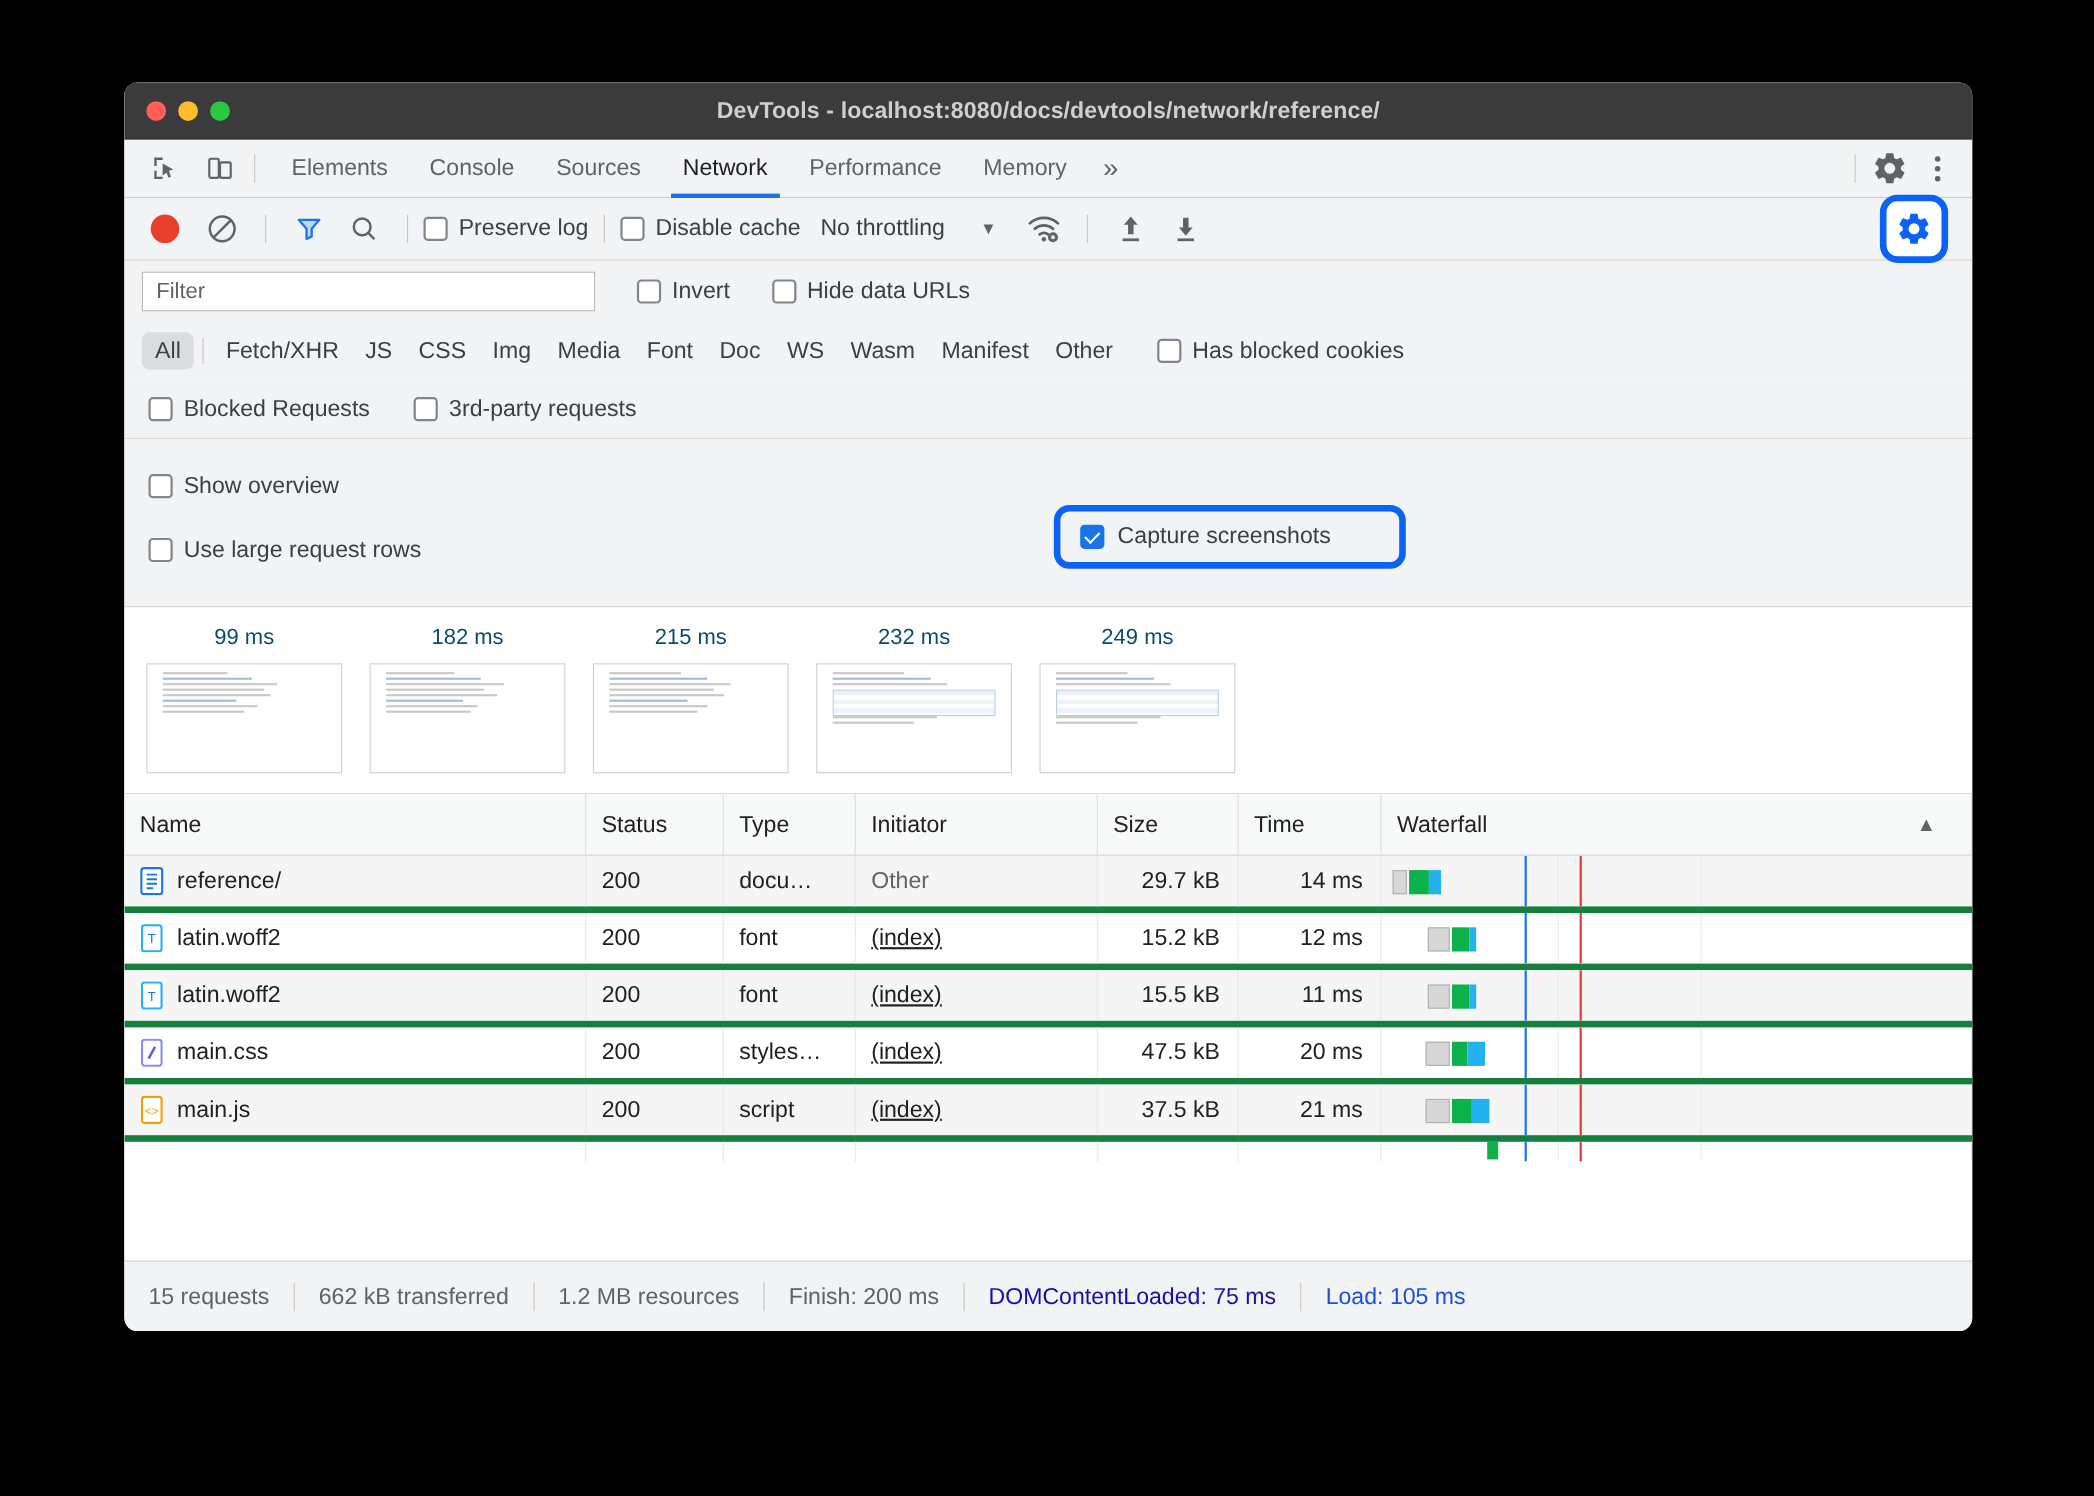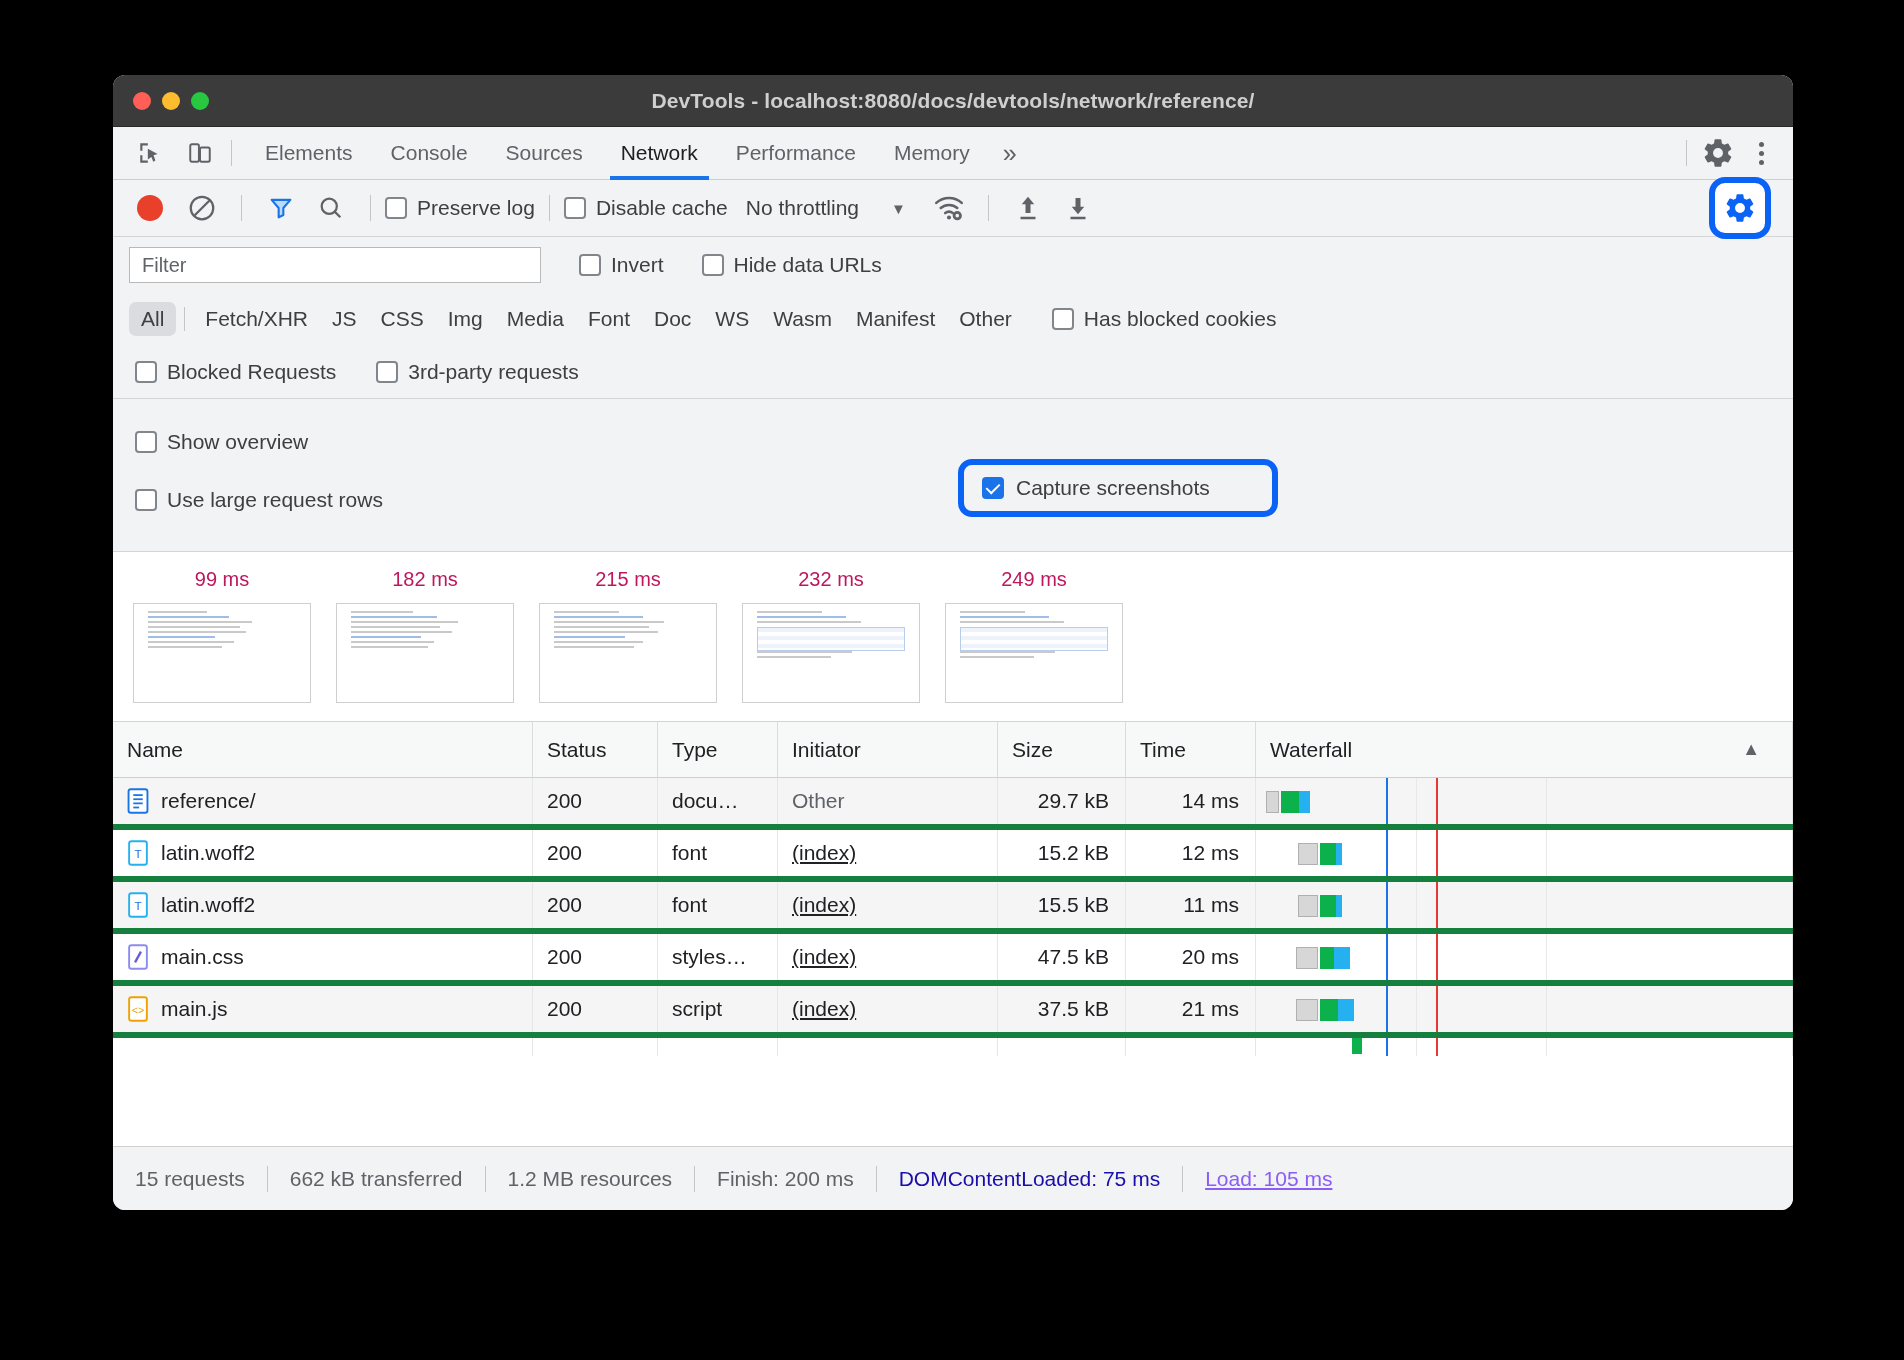--- a/index.html
+++ b/index.html
@@ -129,21 +129,21 @@
     width: 320px; height: 58px; border: 6px solid #0b63f6; border-radius: 14px;
     display: flex; align-items: center; padding-left: 18px; gap: 12px;
     background: #f1f3f4; cursor: pointer;
   }
   
   .filmstrip {
     background: #fff; flex: none; padding: 16px 0 18px 20px;
     display: flex; gap: 25px; border-bottom: 1px solid #d4d4d4;
   }
   .shot { width: 178px; display: flex; flex-direction: column; align-items: center; cursor: pointer; }
-  .shot-time { font-size: 20px; color: #be185d; margin-bottom: 12px; }
+  .shot-time { font-size: 20px; color: #0c4a6e; margin-bottom: 12px; }
   .shot-frame {
     width: 178px; height: 100px; background: #fff; border: 1px solid #cfcfcf;
     position: relative; overflow: hidden;
   }
   .mini { position: absolute; left: 14px; top: 7px; right: 14px; bottom: 7px; }
   .mini .ln { height: 2px; background: #c9c9c9; margin-bottom: 3px; }
   .mini .ln.b { background: #9fbde8; }
   .mini .tbl { border: 1px solid #b7cdea; height: 24px; margin-top: 4px; background:
       repeating-linear-gradient(to bottom,#eef3fb 0 4px,#fff 4px 8px); }
   
@@ -181,21 +181,21 @@
   .wf-grid { position: absolute; top: 0; bottom: 0; width: 1px; background: #e8e8e8; }
   
   .statusbar {
     height: 64px; background: #f1f3f4; border-top: 1px solid #cfcfcf;
     display: flex; align-items: center; padding-left: 22px; flex: none; gap: 0;
   }
   .st-item { font-size: 21px; color: #5f6368; padding: 0 22px; white-space: nowrap; }
   .st-item:first-child { padding-left: 0; }
   .st-sep { width: 1px; height: 26px; background: #c6c6c6; }
   .st-dcl { color: #1a0dab; }
-  .st-load { color: #8b5cf6; text-decoration: underline; }
+  .st-load { color: #1d4ed8; }
 </style>
 </head>
 <body>
 
 <div class="window">
 
   <div class="titlebar">
     <div class="traffic">
       <span class="dot red"></span>
       <span class="dot yellow"></span>

